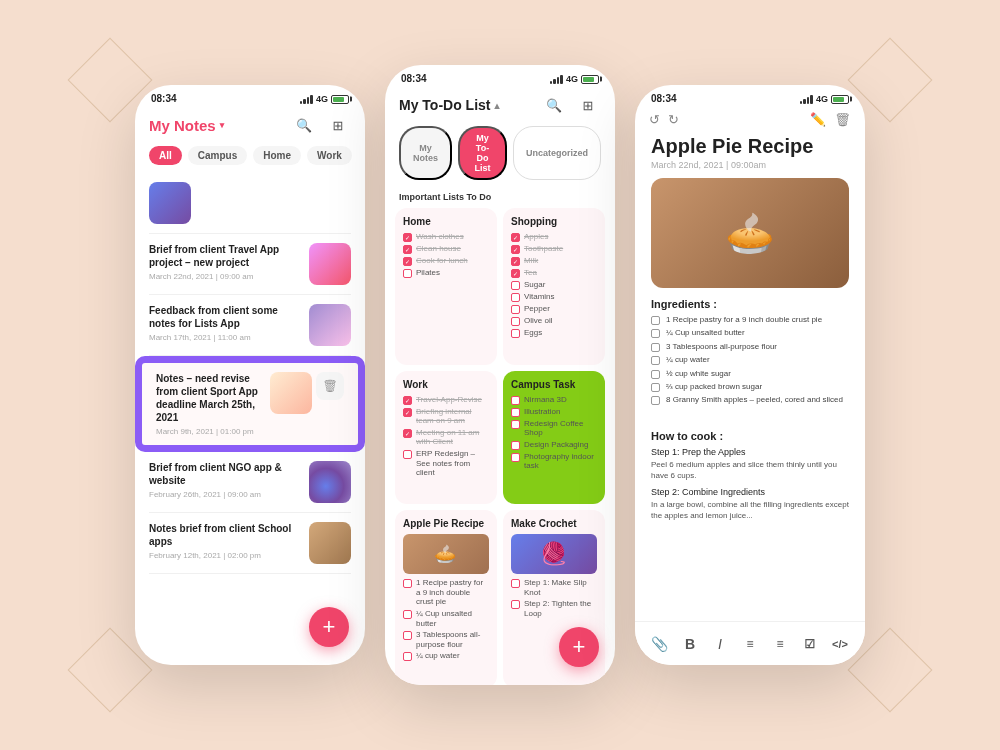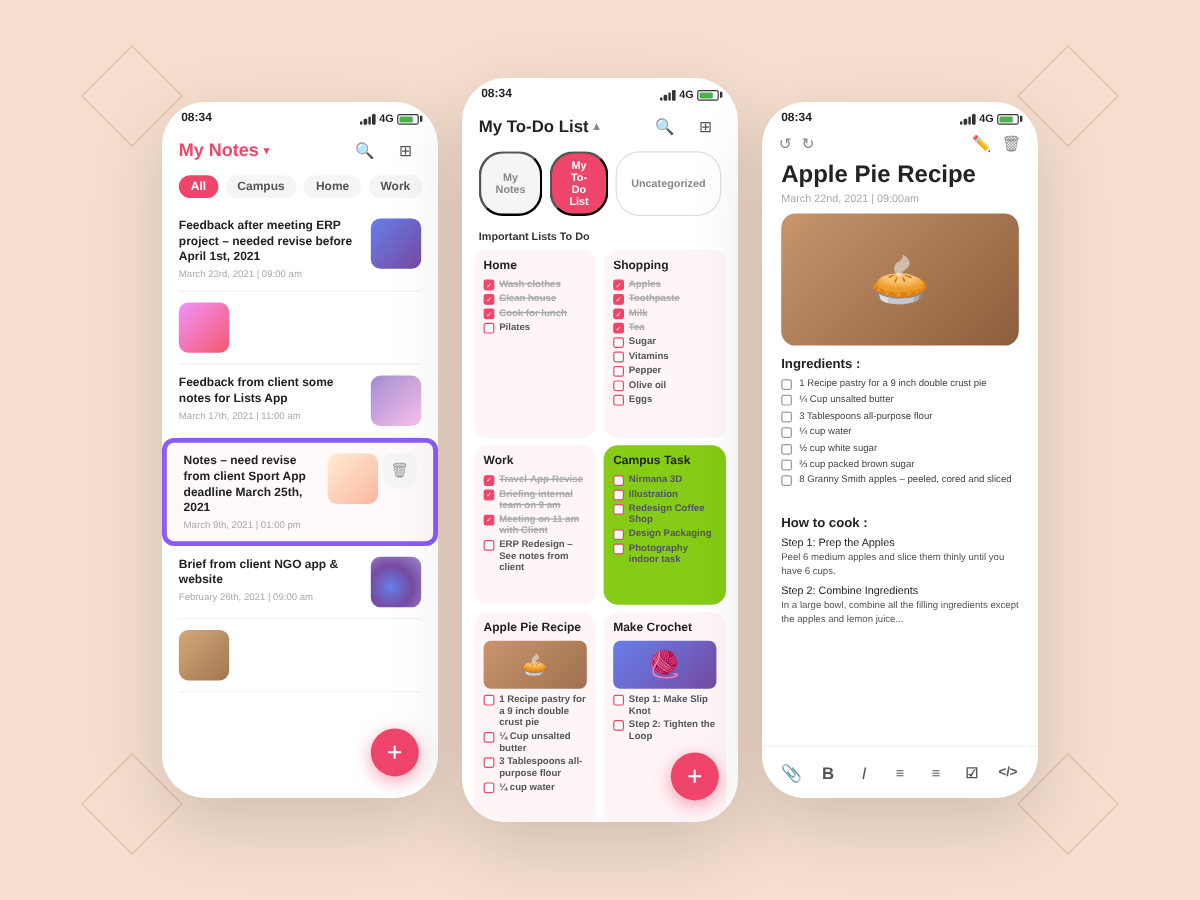--- a/index.html
+++ b/index.html
@@ -182,21 +182,21 @@
       justify-content: space-between;
       padding: 9px 0;
       border-bottom: 1px solid #f0f0f0;
       cursor: pointer;
     }
     .note-item.highlighted {
       background: #fff9f9;
       margin: 0 -14px;
       padding: 9px 14px;
       border-radius: 10px;
-      border: 4px solid #8b5cf6;
+      border: 7px solid #8b5cf6;
     }
     .note-text { flex: 1; margin-right: 8px; }
     .note-title {
       font-size: 10px;
       font-weight: 700;
       color: #222;
       line-height: 1.3;
       margin-bottom: 3px;
     }
     .note-date {
@@ -354,21 +354,20 @@
     .todo-check.checked {
       background: #f0456a;
       color: #fff;
       font-size: 6px;
     }
     .todo-check.unchecked { background: #fff; }
     .todo-label {
       font-size: 8px;
       color: #555;
       line-height: 1.2;
-      font-weight: bold;
     }
     .todo-label.strikethrough {
       text-decoration: line-through;
       color: #aaa;
     }
 
     .card-thumb {
       width: 100%;
       height: 40px;
       border-radius: 6px;
@@ -530,28 +529,28 @@
         <button class="filter-tab active">All</button>
         <button class="filter-tab inactive">Campus</button>
         <button class="filter-tab inactive">Home</button>
         <button class="filter-tab inactive">Work</button>
       </div>
     </div>
 
     <div class="notes-list">
 
       <div class="note-item">
+        <div class="note-thumb thumb-blue"></div>
+      </div>
+
+      <div class="note-item">
         <div class="note-text">
-          <div class="note-title">Feedback after meeting ERP project – needed revise before April 1st, 2021</div>
-          <div class="note-date">March 23rd, 2021  |  09:00 am</div>
-        </div>
-        <div class="note-thumb thumb-blue"></div>
-      </div>
-
-      <div class="note-item">
+          <div class="note-title">Brief from client Travel App project – new project</div>
+          <div class="note-date">March 22nd, 2021  |  09:00 am</div>
+        </div>
         <div class="note-thumb thumb-pink"></div>
       </div>
 
       <div class="note-item">
         <div class="note-text">
           <div class="note-title">Feedback from client some notes for Lists App</div>
           <div class="note-date">March 17th, 2021  |  11:00 am</div>
         </div>
         <div class="note-thumb thumb-lavender"></div>
       </div>
@@ -567,20 +566,24 @@
 
       <div class="note-item">
         <div class="note-text">
           <div class="note-title">Brief from client NGO app &amp; website</div>
           <div class="note-date">February 26th, 2021  |  09:00 am</div>
         </div>
         <div class="note-thumb thumb-orb"></div>
       </div>
 
       <div class="note-item">
+        <div class="note-text">
+          <div class="note-title">Notes brief from client School apps</div>
+          <div class="note-date">February 12th, 2021  |  02:00 pm</div>
+        </div>
         <div class="note-thumb thumb-brown"></div>
       </div>
 
     </div>
 
     <div class="fab">+</div>
   </div>
 
   <div class="phone phone-mid">
 

